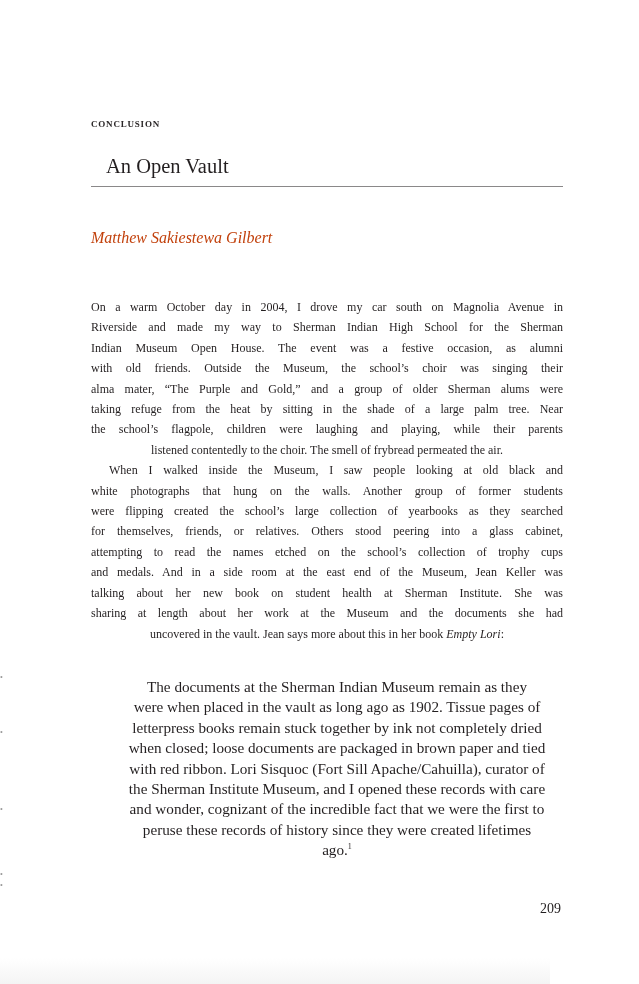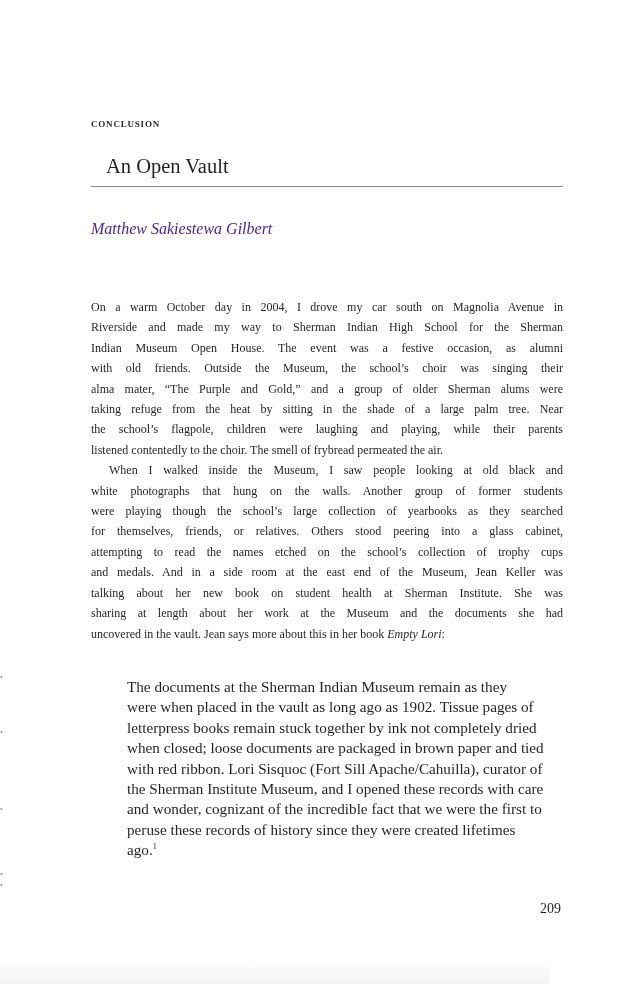--- a/index.html
+++ b/index.html
@@ -53,24 +53,24 @@
       position: absolute;
       left: 91px;
       top: 186px;
       width: 472px;
       height: 0;
       border-top: 1.4px solid #8a8889;
     }
     .author {
       position: absolute;
       left: 91px;
-      top: 220px;
+      top: 229px;
       font-size: 16px;
       font-style: italic;
-      color: #4c1d95;
+      color: #c2410c;
     }
     .body-text {
       position: absolute;
       left: 91px;
       top: 297px;
       width: 472px;
       font-size: 12px;
       line-height: 20.4px;
       text-align: justify;
       color: #231f20;
@@ -85,21 +85,21 @@
       color: #231f20;
     }
     .justify-line {
       display: block;
       text-align: justify;
       text-align-last: justify;
       white-space: normal;
     }
     .last-line {
       display: block;
-      text-align: left;
+      text-align: center;
       font-family: Liberation Serif, serif;
     }
     sup.fn {
       font-size: 8px;
       vertical-align: 6px;
       line-height: 0;
     }
     .page-number {
       position: absolute;
       left: 540px;
@@ -137,21 +137,21 @@
       <span class="justify-line">Indian Museum Open House. The event was a festive occasion, as alumni</span>
       <span class="justify-line">with old friends. Outside the Museum, the school’s choir was singing their</span>
       <span class="justify-line">alma mater, “The Purple and Gold,” and a group of older Sherman alums were</span>
       <span class="justify-line">taking refuge from the heat by sitting in the shade of a large palm tree. Near</span>
       <span class="justify-line">the school’s flagpole, children were laughing and playing, while their parents</span>
       <span class="last-line">listened contentedly to the choir. The smell of frybread permeated the air.</span>
     </div>
     <div>
       <span class="justify-line" style="padding-left:18px">When I walked inside the Museum, I saw people looking at old black and</span>
       <span class="justify-line">white photographs that hung on the walls. Another group of former students</span>
-      <span class="justify-line">were playing though the school’s large collection of yearbooks as they searched</span>
+      <span class="justify-line">were flipping created the school’s large collection of yearbooks as they searched</span>
       <span class="justify-line">for themselves, friends, or relatives. Others stood peering into a glass cabinet,</span>
       <span class="justify-line">attempting to read the names etched on the school’s collection of trophy cups</span>
       <span class="justify-line">and medals. And in a side room at the east end of the Museum, Jean Keller was</span>
       <span class="justify-line">talking about her new book on student health at Sherman Institute. She was</span>
       <span class="justify-line">sharing at length about her work at the Museum and the documents she had</span>
       <span class="last-line"><span>uncovered in the vault. Jean says more about this in her book </span><em>Empty Lori</em><span>:</span></span>
     </div>
   </div>
 
   <div class="blockquote">

